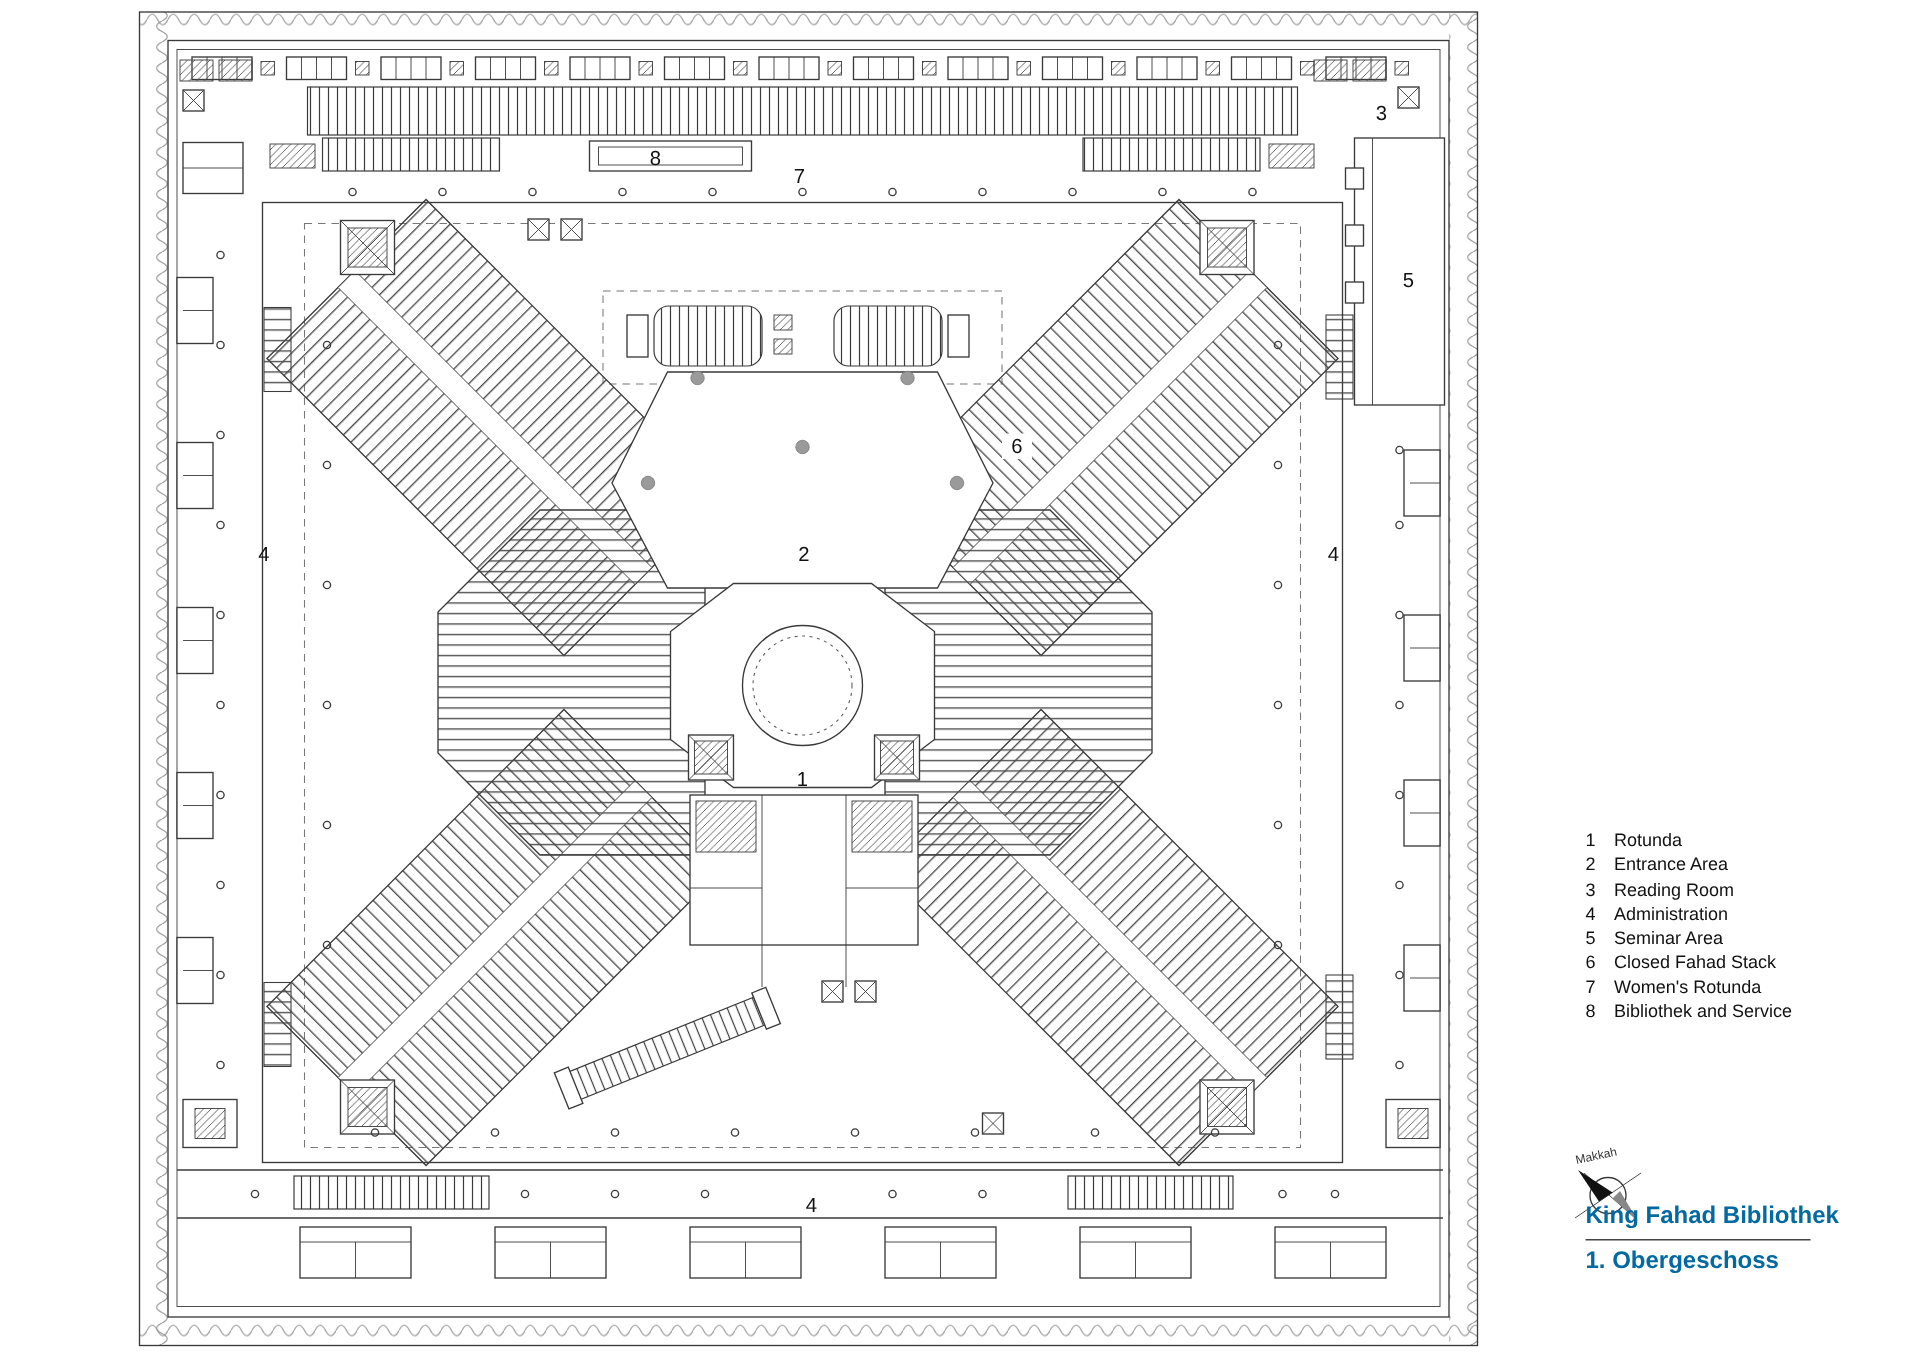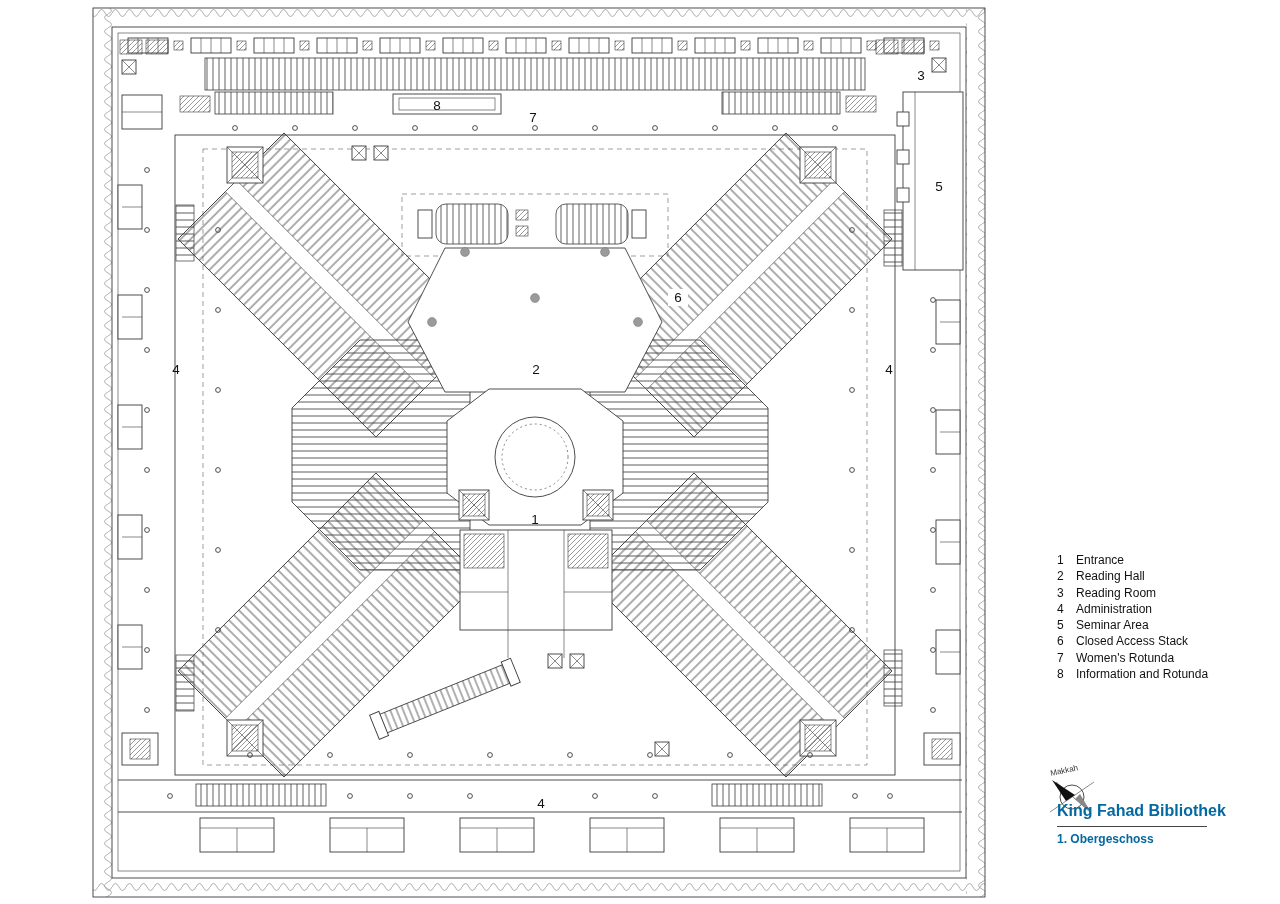--- a/index.html
+++ b/index.html
@@ -19,21 +19,21 @@
   .lbl  {font:13.5px "Liberation Sans",sans-serif;fill:#111;text-anchor:middle;}
   .gdot {fill:#9a9a9a;stroke:#777;stroke-width:.5;}
   
   .legend{position:absolute;left:1057px;top:552px;color:#111;}
   .legend-row{display:flex;line-height:16.3px;font-size:12px;}
   .legend-num{width:10px;margin-right:9px;text-align:left;}
   
   .titleblock{position:absolute;left:1057px;top:802px;color:#0369a1;font-weight:bold;}
   .title{font-size:16px;}
   .rule{width:150px;height:1px;background:#444;margin:6px 0 5px 0;}
-  .subtitle{font-size:12px;}
+  .subtitle{font-size:16px;}
   .makkah{font:8px "Liberation Sans",sans-serif;fill:#333;}
 </style>
 </head>
 <body>
 
 <div id="page">
 
 <svg width="1280" height="904" viewBox="0 0 1280 904">
   <defs>
     <pattern id="waveH" width="14" height="19" patternUnits="userSpaceOnUse">
@@ -352,49 +352,49 @@
     <circle cx="1072" cy="797" r="12" class="ln"></circle>
     <polygon points="1052,780 1075,795 1066,801" fill="#111"></polygon>
     <polygon points="1092,814 1075,799 1080,794" fill="#888"></polygon>
     <text class="makkah" x="1051" y="776" transform="rotate(-12 1051 776)">Makkah</text>
   </g>
 </svg>
 
 <div class="legend">
   <div class="legend-row">
     <span class="legend-num">1</span>
-    <span class="legend-label">Entrance</span>
+    <span class="legend-label">Rotunda</span>
   </div>
   <div class="legend-row">
     <span class="legend-num">2</span>
-    <span class="legend-label">Reading Hall</span>
+    <span class="legend-label">Entrance Area</span>
   </div>
   <div class="legend-row">
     <span class="legend-num">3</span>
     <span class="legend-label">Reading Room</span>
   </div>
   <div class="legend-row">
     <span class="legend-num">4</span>
     <span class="legend-label">Administration</span>
   </div>
   <div class="legend-row">
     <span class="legend-num">5</span>
     <span class="legend-label">Seminar Area</span>
   </div>
   <div class="legend-row">
     <span class="legend-num">6</span>
-    <span class="legend-label">Closed Access Stack</span>
+    <span class="legend-label">Closed Fahad Stack</span>
   </div>
   <div class="legend-row">
     <span class="legend-num">7</span>
     <span class="legend-label">Women's Rotunda</span>
   </div>
   <div class="legend-row">
     <span class="legend-num">8</span>
-    <span class="legend-label">Information and Rotunda</span>
+    <span class="legend-label">Bibliothek and Service</span>
   </div>
 </div>
 
 <div class="titleblock">
   <div class="title">King Fahad Bibliothek</div>
   <div class="rule"></div>
   <div class="subtitle">1. Obergeschoss</div>
 </div>
 
 </div>

